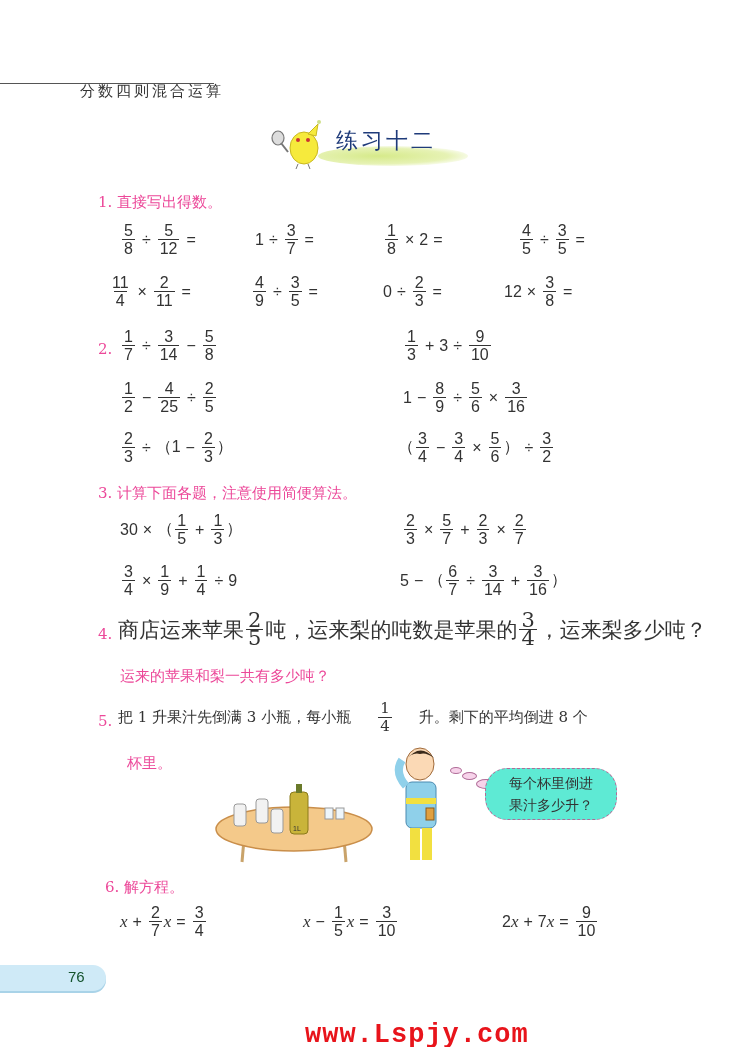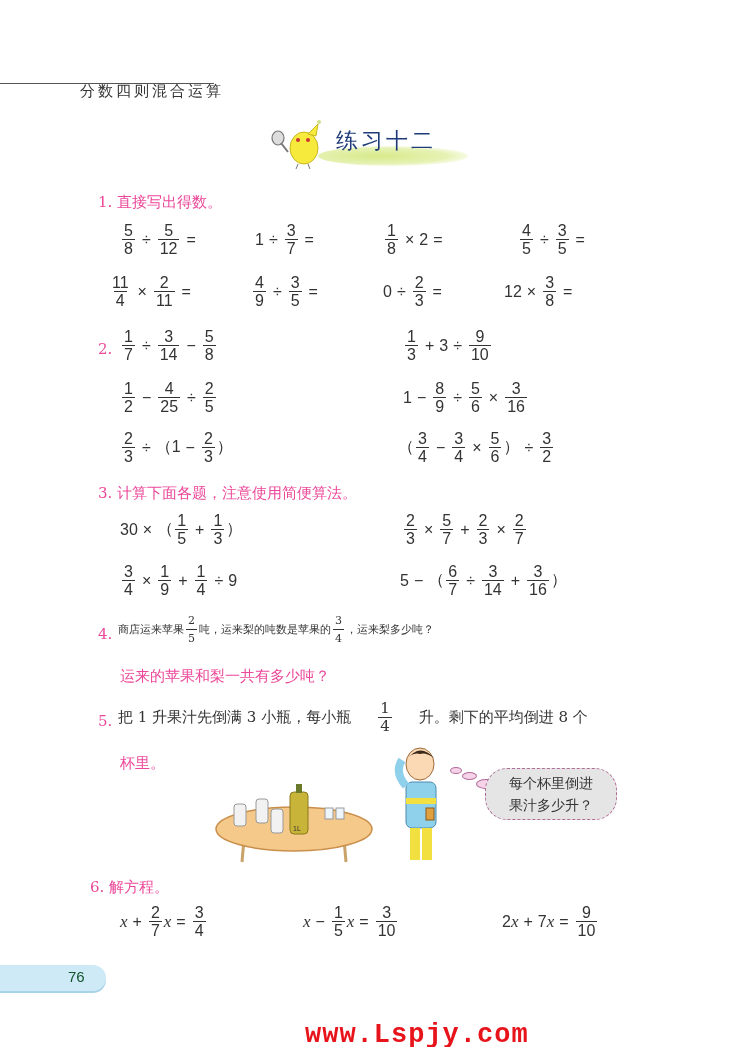--- a/index.html
+++ b/index.html
@@ -20,21 +20,21 @@
   .qnum { font-family:"DejaVu Serif", serif; }
   .expr { font-family:"Liberation Sans", sans-serif; font-size:16px; color:#333;
           display:flex; align-items:center; white-space:nowrap; }
   .expr .op { margin:0 5px; }
   .frac { display:inline-flex; flex-direction:column; align-items:center; line-height:17px; margin:0 2px; }
   .frac .n { padding:0 2px; }
   .frac .d { border-top:1px solid #333; padding:0 2px; }
   .var { font-family:"Liberation Serif", serif; font-style:italic; font-size:17px; }
 
   .bubble { left:485px; top:768px; width:132px; height:52px; border-radius:22px;
-            background:#e5e5e5; border:1px dashed #b06c98; font-size:14px; line-height:22px;
+            background:#5eead4; border:1px dashed #b06c98; font-size:14px; line-height:22px;
             text-align:center; color:#333; box-sizing:border-box; padding-top:3px; }
   .puff { background:#f7d3ea; border:1px solid #b06c98; border-radius:50%; position:absolute; }
 
   .page-tab { left:0; top:965px; width:106px; height:26px; background:#cfeaf7;
               border-radius:0 14px 14px 0; box-shadow:0 2px 0 #a9d3e8; }
   .page-num { left:68px; top:968px; font-family:"Liberation Sans", sans-serif; font-size:15px; color:#14532d; }
   .watermark { left:305px; top:1020px; font-family:Liberation Mono, monospace; font-weight:bold;
                font-size:27px; color:#e8141b; letter-spacing:1px; }
 </style>
 </head>
@@ -323,21 +323,21 @@
     </span>
     <span class="op">+</span>
     <span class="frac">
       <span class="n">3</span>
       <span class="d">16</span>
     </span>
     <span>）</span>
   </div>
 
 <div class="abs q qnum" style="left:98px; top:625px;">4.</div>
-<div class="abs expr q" style="left:118px; top:612px; font-family:'DejaVu Serif', serif; font-size:11px;">
+<div class="abs expr q" style="left:118px; top:612px; font-family:'DejaVu Serif', serif; font-size:21px;">
     <span>商店运来苹果</span>
     <span class="frac">
       <span class="n">2</span>
       <span class="d">5</span>
     </span>
     <span>吨，运来梨的吨数是苹果的</span>
     <span class="frac">
       <span class="n">3</span>
       <span class="d">4</span>
     </span>
@@ -347,21 +347,21 @@
 
 <div class="abs q qnum" style="left:98px; top:712px;">5.</div>
 <div class="abs expr q" style="left:118px; top:700px; font-family:'DejaVu Serif', serif; font-size:15px;gap:25px;">
     <span>把 1 升果汁先倒满 3 小瓶，每小瓶</span>
     <span class="frac">
       <span class="n">1</span>
       <span class="d">4</span>
     </span>
     <span>升。剩下的平均倒进 8 个</span>
   </div>
-<div class="abs q" style="left:120px; top:754px;">杯里。</div>
+<div class="abs q" style="left:127px; top:754px;">杯里。</div>
 
 <svg class="abs" style="left:214px; top:784px;" width="160" height="80" viewBox="0 0 160 80">
   <line x1="30" y1="55" x2="28" y2="78" stroke="#c9a36a" stroke-width="3"></line>
   <line x1="130" y1="55" x2="132" y2="78" stroke="#c9a36a" stroke-width="3"></line>
   <ellipse cx="80" cy="45" rx="78" ry="22" fill="#f4c98a" stroke="#c98e4a" stroke-width="1.5"></ellipse>
   <rect x="20" y="20" width="12" height="22" rx="3" fill="#f2f2f2" stroke="#999"></rect>
   <rect x="42" y="15" width="12" height="24" rx="3" fill="#f2f2f2" stroke="#999"></rect>
   <rect x="57" y="25" width="12" height="24" rx="3" fill="#f2f2f2" stroke="#999"></rect>
   <rect x="76" y="8" width="18" height="42" rx="4" fill="#c9b43a" stroke="#8a7a1a"></rect>
   <rect x="82" y="0" width="6" height="9" fill="#6a7a2a"></rect>
@@ -380,21 +380,21 @@
   <rect x="32" y="86" width="10" height="32" fill="#f2e040"></rect>
 </svg>
 <div class="puff" style="left:450px; top:767px; width:10px; height:5px;"></div>
 <div class="puff" style="left:462px; top:772px; width:13px; height:6px;"></div>
 <div class="puff" style="left:476px; top:779px; width:18px; height:8px;"></div>
 <div class="abs bubble">
   <div>每个杯里倒进</div>
   <div>果汁多少升？</div>
 </div>
 
-<div class="abs q" style="left:90px; top:878px;">
+<div class="abs q" style="left:105px; top:878px;">
   <span class="qnum">6.</span>
   <span>解方程。</span>
 </div>
 <div class="abs expr" style="left:120px; top:904px;">
     <span class="var">x</span>
     <span class="op">+</span>
     <span class="frac">
       <span class="n">2</span>
       <span class="d">7</span>
     </span>

